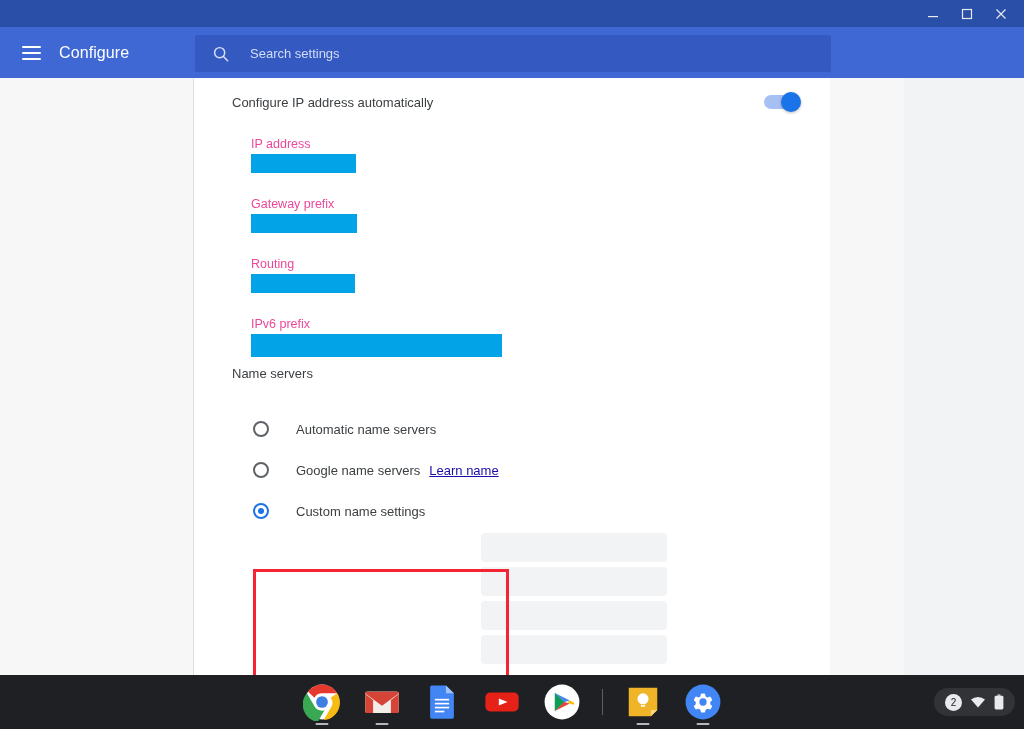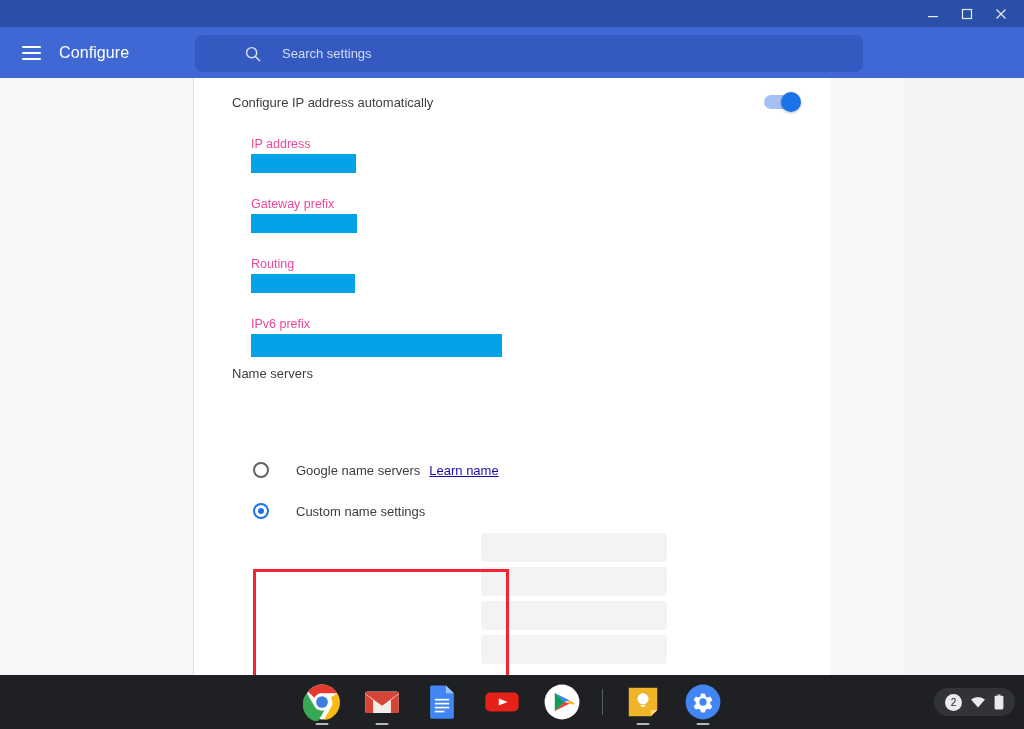--- a/index.html
+++ b/index.html
@@ -79,24 +79,23 @@
     font-size: 16px;
     margin-left: 14px;
     letter-spacing: .1px;
     white-space: nowrap;
   }
   #searchbox {
     position: absolute;
     left: 195px; top: 8px;
     width: 636px; height: 37px;
     background: #3459c0;
-    border-radius: 8px;
-    display: flex;
-    align-items: center;
-    padding-left: 32px;
+    border-radius: 2px;
+    display: flex;
+    align-items: center;
   }
   #search-icon {
     width: 18px; height: 18px;
     margin-left: 17px;
     flex: none;
   }
   #search-input {
     flex: 1;
     border: 0;
     outline: none;
@@ -391,20 +390,24 @@
         <div class="redact" style="width:104px"></div>
       </div>
 
       <div class="field" style="top:238px">
         <div class="flabel">IPv6 prefix</div>
         <div class="redact" style="width:251px;height:23px"></div>
       </div>
 
       <div id="name-servers-label">Name servers</div>
 
+      <div class="radio-row" style="top:341px">
+        <div class="radio"></div>
+        <div class="radio-label">Automatic name servers</div>
+      </div>
 
       <div class="radio-row" style="top:382px">
         <div class="radio"></div>
         <div class="radio-label">Google name servers</div>
         <a class="learn-more">Learn name</a>
       </div>
 
       <div class="radio-row" style="top:423px">
         <div class="radio checked"></div>
         <div class="radio-label">Custom name settings</div>

